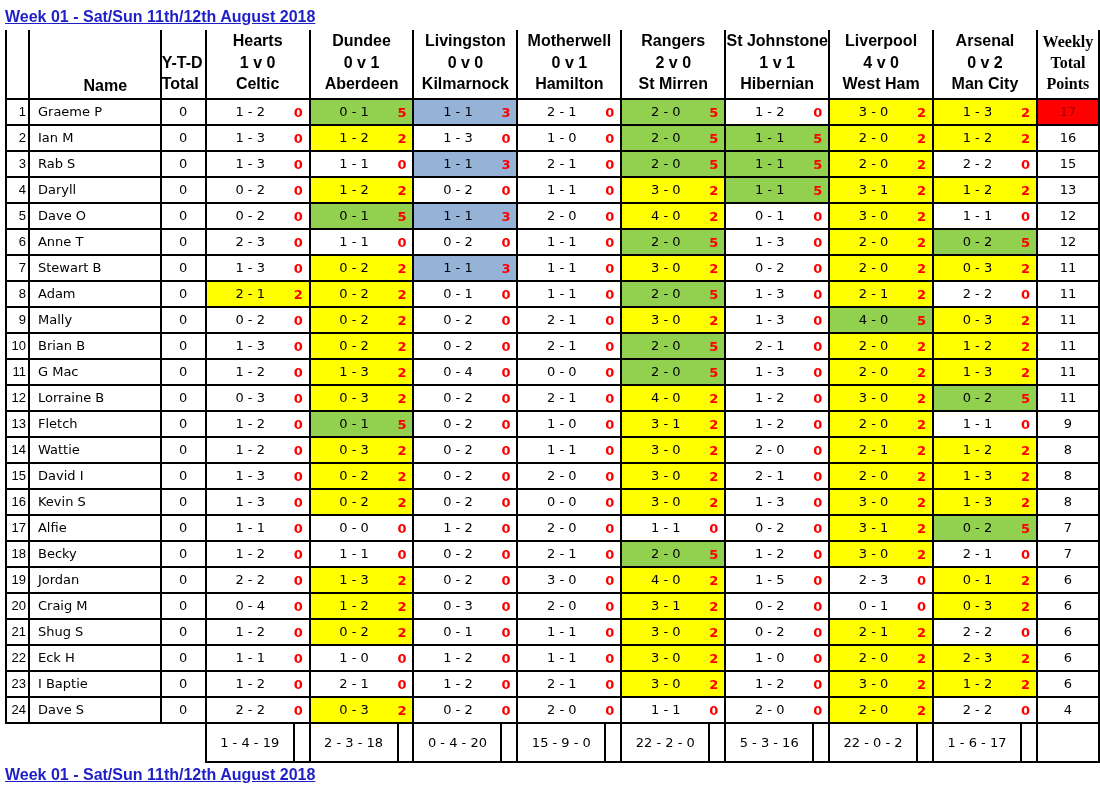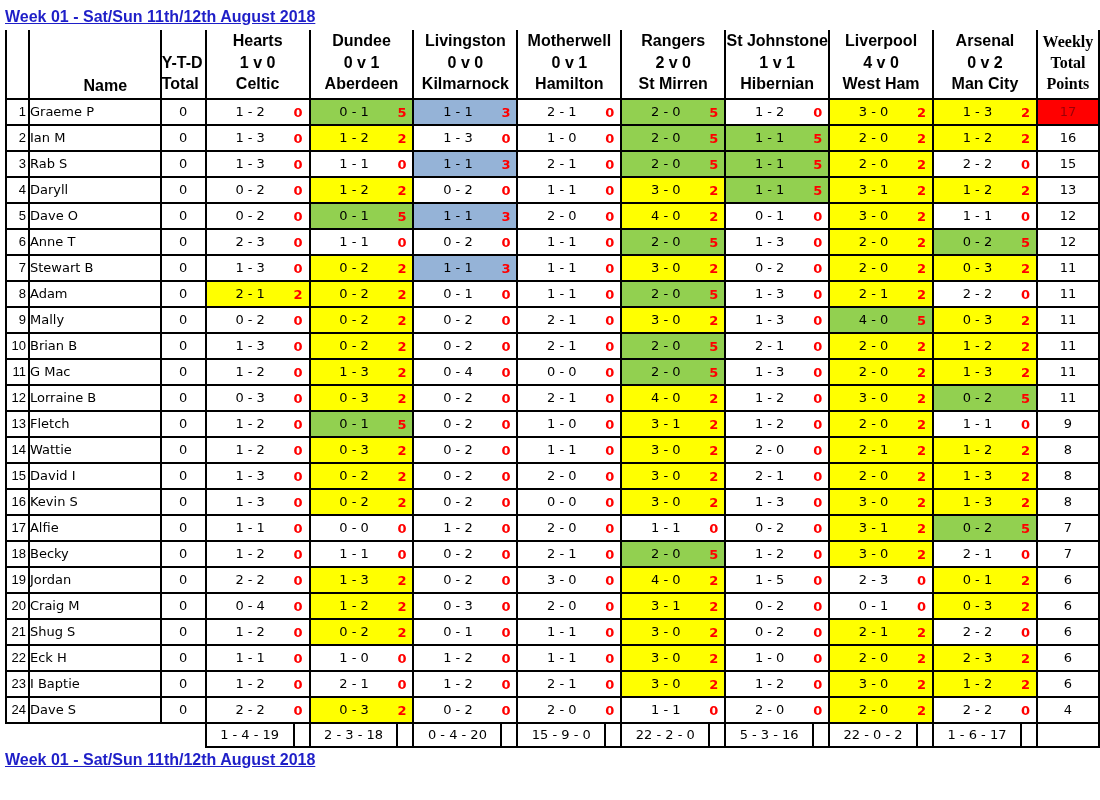--- a/index.html
+++ b/index.html
@@ -28,34 +28,34 @@
   tr.hdr td.h-name { text-align:center; padding-left:21px; }
   tr.hdr td.h-ytd  { text-align:left; line-height:1.3; }
   tr.hdr td.h-match{ text-align:center; line-height:1.35; }
   tr.hdr td.h-week { text-align:center; line-height:1.3;font-family:Liberation Serif, serif; }
 
   
   tr.brow td { border:2px solid #000; height:26px; vertical-align:middle;
     font-size:13px; background:#fff; }
   td.rn { font-family:"Liberation Sans", sans-serif; font-size:10.5px;
     text-align:right; padding-right:2px; }
-  td.nm { text-align:left; font-size:13px; }
+  td.nm { text-align:left; padding-left:8px; font-size:13px; }
   td.ytd { text-align:center; }
   td.sc { text-align:center; border-right:none !important; }
   td.pt { border-left:none !important; vertical-align:top; padding-top:2px;
     font-size:11px; font-weight:bold; color:#FF0000; text-align:left; }
   td.tot { text-align:center; }
   .bg-w { background:#ffffff !important; }
   .bg-y { background:#FFFF00 !important; }
   .bg-g { background:#92D050 !important; }
   .bg-b { background:#95B3D7 !important; }
   td.tot.bg-r { background:#FF0000 !important; color:#9C0006; }
 
   
-  tr.sum td { border:none; height:24px; vertical-align:middle; font-size:13px; background:#fff;margin-top:44px; }
+  tr.sum td { border:none; height:39px; vertical-align:middle; font-size:13px; background:#fff;margin-top:44px; }
   tr.sum td.s-main { border:2px solid #000; text-align:center; }
   tr.sum td.s-narrow { border:2px solid #000; }
   tr.sum td.s-week { border:2px solid #000; }
 </style>
 </head>
 <body>
 
 <div class="sheet">
   <a class="title-link">Week 01 - Sat/Sun 11th/12th August 2018</a>
   <table class="grid">

